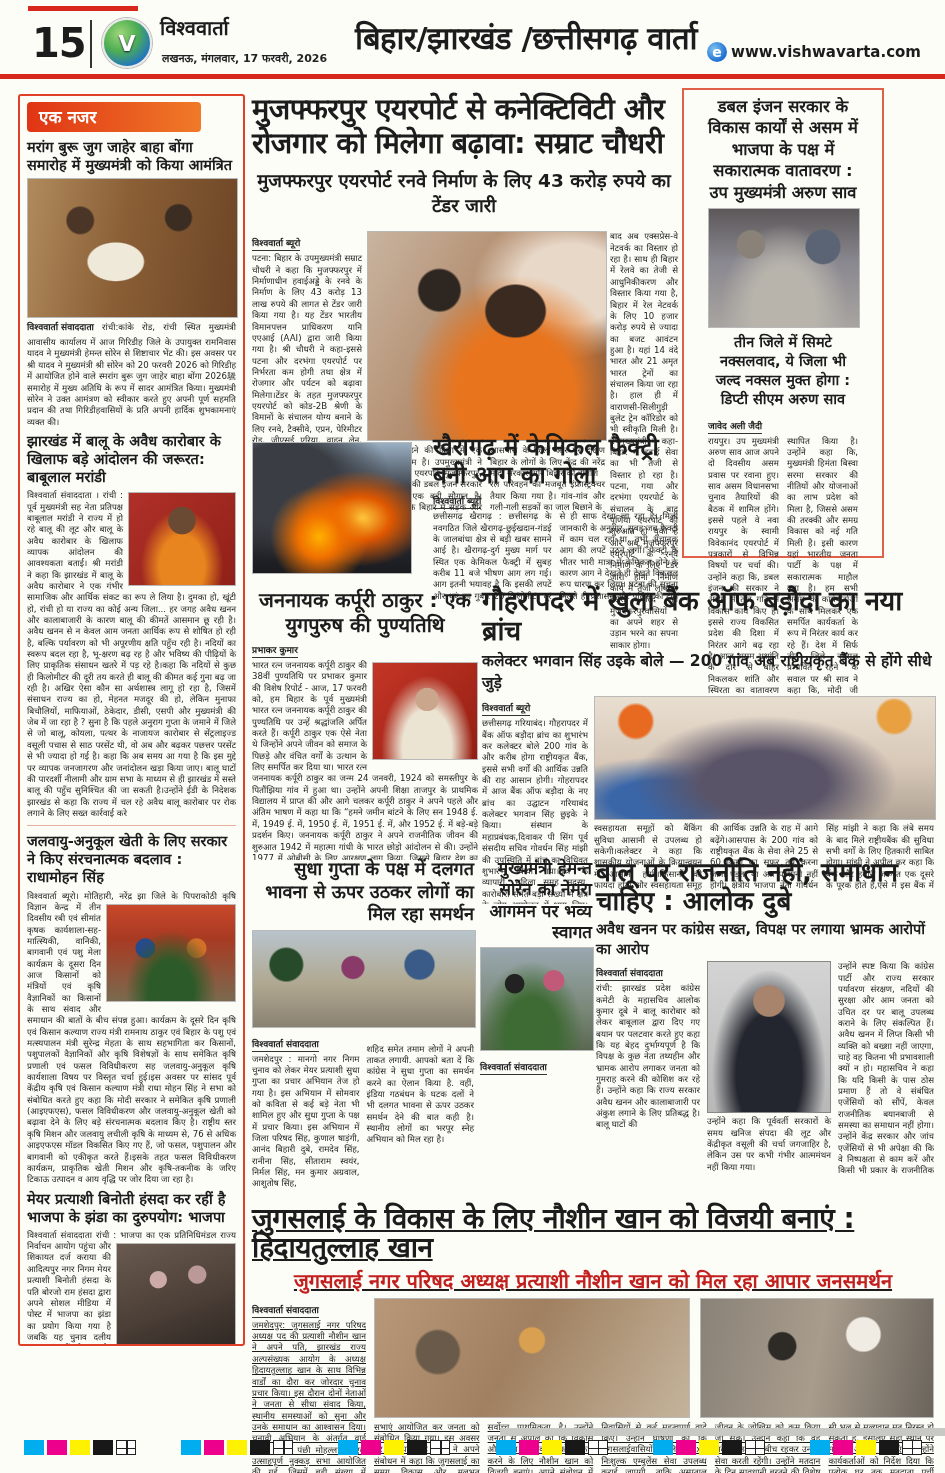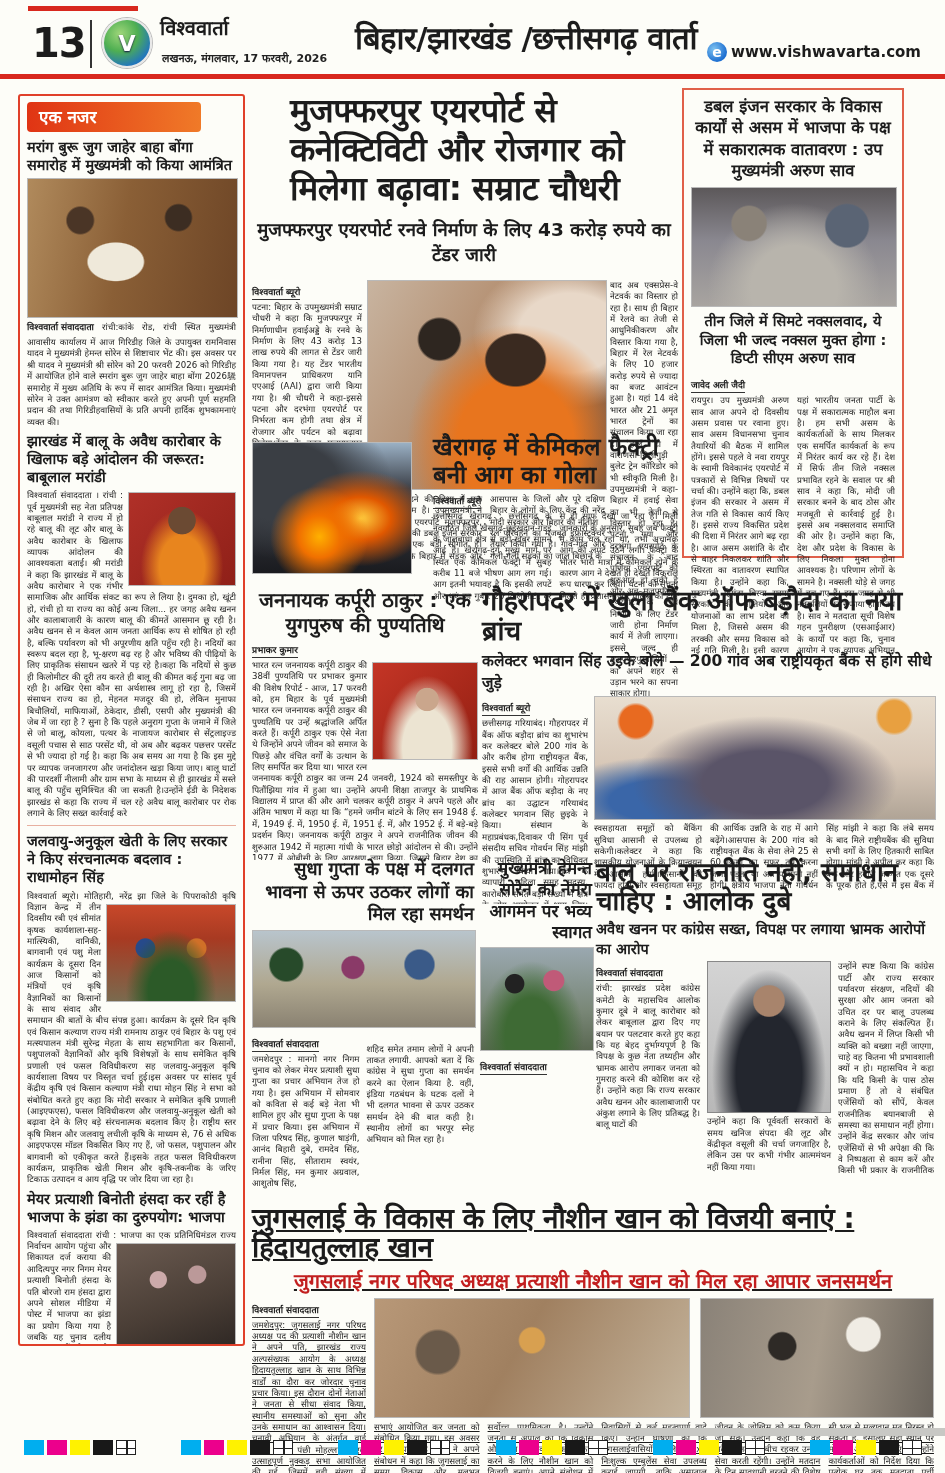--- a/index.html
+++ b/index.html
@@ -44,31 +44,31 @@
       radial-gradient(ellipse at 50% 90%,#2c5a28 25%,transparent 50%),
       radial-gradient(circle at 30% 45%,#274a8a 9%,transparent 10%),
       radial-gradient(circle at 70% 45%,#d07028 9%,transparent 10%),
       linear-gradient(180deg,#c8482a 0%,#a83a22 35%,#7a6a4e 100%);}
   .ph-mayor{width:118px;height:102px;float:right;margin:2px 0 3px 5px;background:
       radial-gradient(circle at 35% 35%,#caa 8%,transparent 9%),
       radial-gradient(circle at 68% 30%,#b99 8%,transparent 9%),
       linear-gradient(160deg,#6a5a50 0%,#4a3e36 60%,#2f2824 100%);}
   
   #main-art{position:absolute;left:252px;top:92px;width:424px;height:338px;}
-  .hl-main{font-size:33px;font-weight:bold;line-height:1.18;letter-spacing:-0.5px;margin-left:38px;}
+  .hl-main{font-size:29px;font-weight:bold;line-height:1.18;letter-spacing:-0.5px;}
   .sub-main{font-size:18.5px;font-weight:bold;text-align:center;margin:7px 0 14px;}
   .main-flex{display:flex;gap:5px;}
   .ph-samrat{width:100%;height:208px;background:
       radial-gradient(circle at 30% 28%,#2e2620 9%,transparent 10%),
       radial-gradient(ellipse at 62% 38%,#3a2a20 14%,transparent 15%),
       radial-gradient(ellipse at 62% 78%,#e8751e 28%,transparent 52%),
       radial-gradient(ellipse at 85% 25%,#e8d8c8 18%,transparent 34%),
       linear-gradient(120deg,#c8b4a0 0%,#b08868 50%,#6a5040 100%);}
   
-  #assam{position:absolute;left:682px;top:88px;width:222px;height:470px;border:2px solid #e0604a;padding:6px 7px;box-sizing:border-box;}
+  #assam{position:absolute;left:682px;top:88px;width:202px;height:470px;border:2px solid #e0604a;padding:6px 24px;box-sizing:border-box;}
   .hl-assam{font-size:16.5px;font-weight:bold;line-height:1.3;text-align:center;}
   .ph-assam{width:100%;height:118px;margin:5px 0;background:
       radial-gradient(circle at 28% 30%,#8a8278 10%,transparent 11%),
       radial-gradient(circle at 76% 32%,#5a6474 12%,transparent 13%),
       radial-gradient(ellipse at 50% 85%,#b8b4ac 30%,transparent 60%),
       linear-gradient(180deg,#5c585a 0%,#8a8890 45%,#a8a4a0 100%);}
   .sub-assam{font-size:14.5px;font-weight:bold;text-align:center;line-height:1.3;margin:3px 0 5px;}
   
   #fire{position:absolute;left:252px;top:434px;width:426px;height:150px;display:flex;gap:21px;}
   .ph-fire{width:158px;height:130px;flex:none;margin-top:8px;background:
@@ -136,21 +136,21 @@
   .reg:after{content:"";position:absolute;top:50%;left:0;height:1.5px;width:100%;background:#222;}
   .gray-strip{position:absolute;left:500px;top:1428px;width:445px;height:8px;background:#c8c8c4;}
 </style>
 </head>
 <body>
 
 <div id="page">
 
   <div id="hdr">
     <div id="hdr-topmark"></div>
-    <div class="pgnum">13</div>
+    <div class="pgnum">15</div>
     <div class="pgdiv"></div>
     <div class="logo">
         <span>V</span>
       </div>
     <div class="masthead">विश्ववार्ता</div>
     <div class="dateline">लखनऊ,  मंगलवार, 17 फरवरी, 2026</div>
     <div class="section-title">बिहार/झारखंड /छत्तीसगढ़ वार्ता</div>
     <div class="site">
       <span class="e-icon">e</span>
       <span>www.vishwavarta.com</span>

